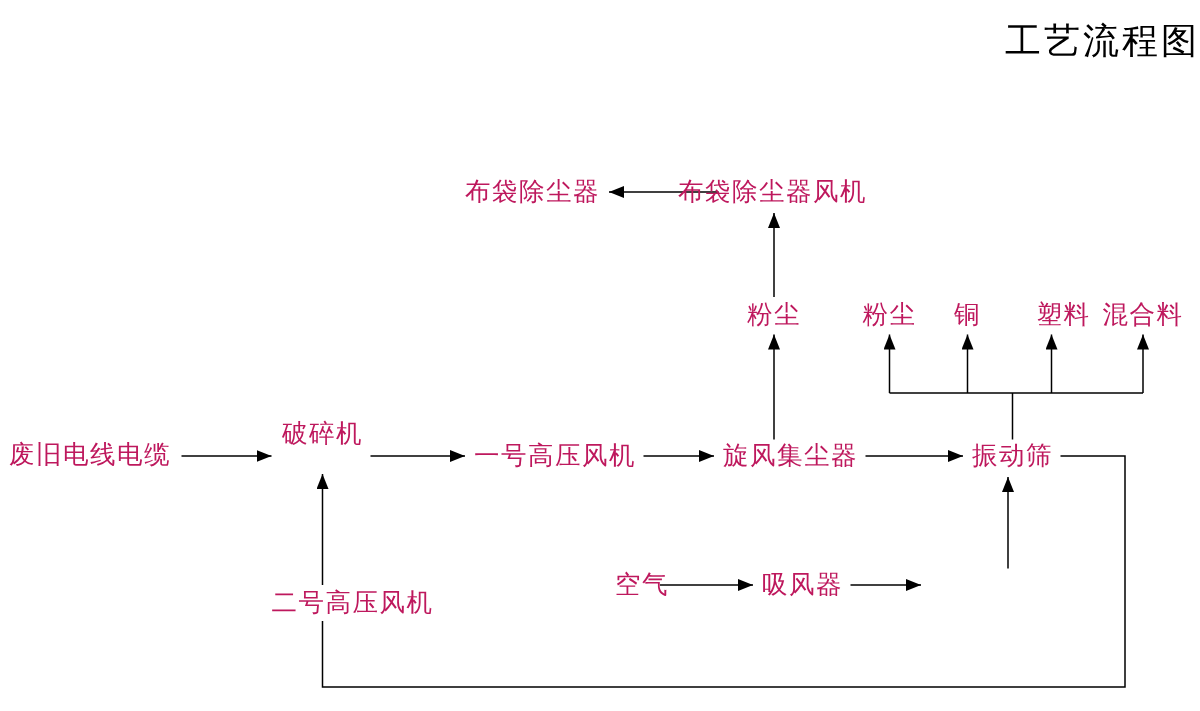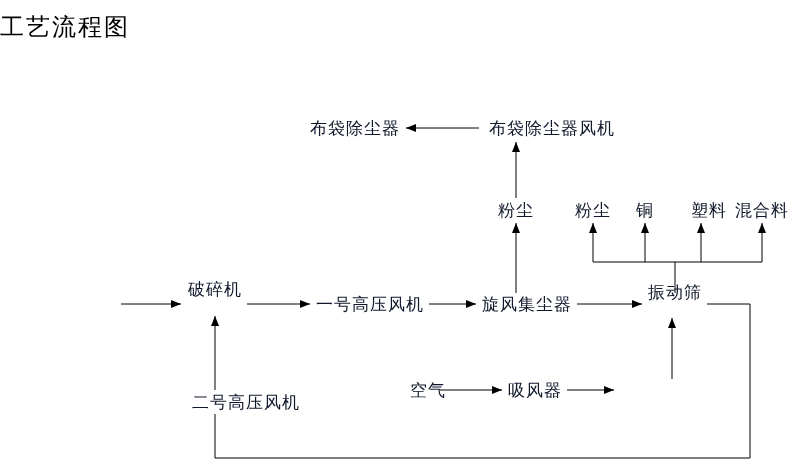--- a/index.html
+++ b/index.html
@@ -1,26 +1,26 @@
 <!DOCTYPE html>
 <html><head>
 <meta charset="utf-8">
 <style>
   html,body{margin:0;padding:0;background:#ffffff;}
   .canvas{
     position:relative;width:800px;height:474px;background:#ffffff;overflow:hidden;
     font-family:"Liberation Serif","DejaVu Serif",serif;color:#000;
   }
   .title{
-    position:absolute;top:11px;left:0;width:100%;text-align:left;
+    position:absolute;top:11px;left:0;width:100%;text-align:right;
     font-size:24px;letter-spacing:2px;color:#000;
   }
   .node{
     position:absolute;transform:translate(-50%,-50%);
-    font-size:17px;letter-spacing:1px;white-space:nowrap;color:#0f172a;
+    font-size:17px;letter-spacing:1px;white-space:nowrap;color:#be185d;
   }
   svg.wires{position:absolute;left:0;top:0;}
 </style>
 </head>
 <body>
 
 <div class="canvas">
 
   <div class="title">工艺流程图</div>
 
@@ -49,31 +49,32 @@
 
       <line x1="440" y1="390" x2="502" y2="390" marker-end="url(#ah)"></line>
       <line x1="567" y1="390" x2="614" y2="390" marker-end="url(#ah)"></line>
       <line x1="672" y1="379" x2="672" y2="318" marker-end="url(#ah)"></line>
 
       <line x1="215" y1="390" x2="215" y2="316" marker-end="url(#ah)"></line>
       <path d="M707,304 L750,304 L750,458 L215,458 L215,414"></path>
     </g>
   </svg>
 
+  <div class="node" style="left:60px;top:303px">废旧电线电缆</div>
   <div class="node" style="left:215px;top:289px">破碎机</div>
   <div class="node" style="left:527px;top:304px">旋风集尘器</div>
   <div class="node" style="left:370px;top:304px">一号高压风机</div>
-  <div class="node" style="left:675px;top:292px">振动筛</div>
+  <div class="node" style="left:675px;top:304px">振动筛</div>
 
   <div class="node" style="left:355px;top:128px">布袋除尘器</div>
-  <div class="node" style="left:552px;top:128px">布袋除尘器风机</div>
+  <div class="node" style="left:515px;top:128px">布袋除尘器风机</div>
 
   <div class="node" style="left:516px;top:210px">粉尘</div>
   <div class="node" style="left:593px;top:210px">粉尘</div>
   <div class="node" style="left:645px;top:210px">铜</div>
   <div class="node" style="left:709px;top:210px">塑料</div>
   <div class="node" style="left:762px;top:210px">混合料</div>
 
-  <div class="node" style="left:246px;top:402px">二号高压风机</div>
+  <div class="node" style="left:235px;top:402px">二号高压风机</div>
   <div class="node" style="left:428px;top:390px">空气</div>
   <div class="node" style="left:535px;top:390px">吸风器</div>
 
 </div>
 
 </body></html>

